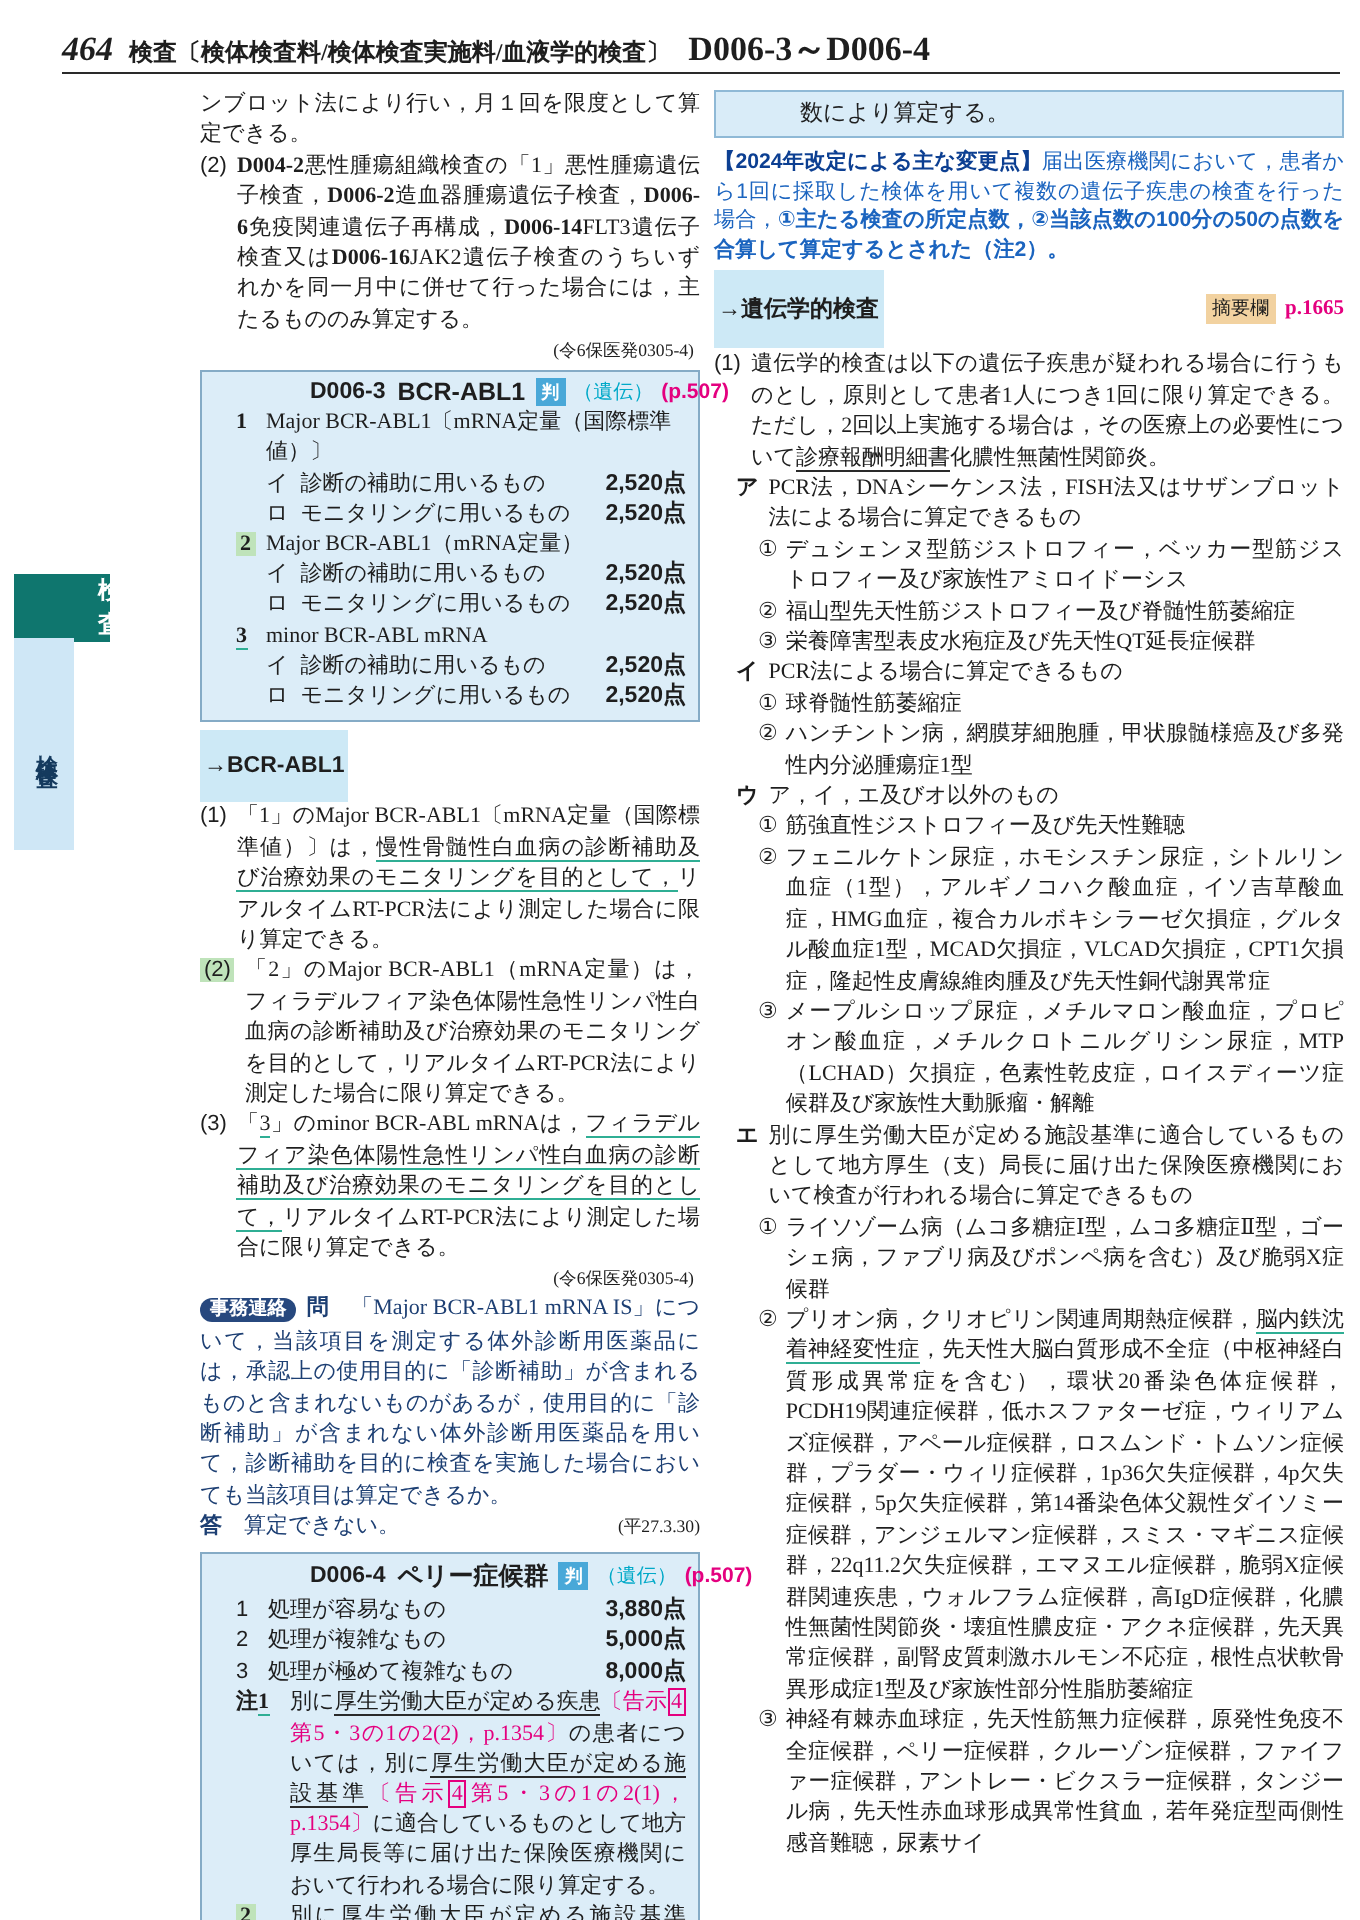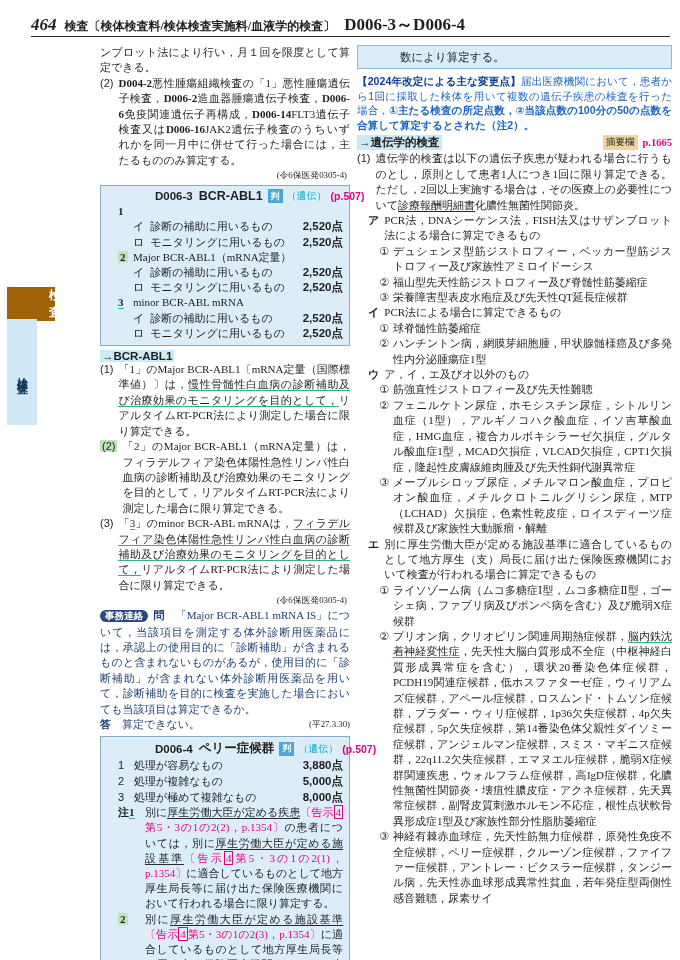--- a/index.html
+++ b/index.html
@@ -10,21 +10,21 @@
   .b { font-weight:bold; }
 
   
   .hdr { position:absolute; left:31px; top:13px; display:flex; align-items:baseline; white-space:nowrap; }
   .pgnum { font-style:italic; font-weight:bold; font-size:17px; margin-right:8px; }
   .hdr-title { font-size:12px; font-weight:bold; }
   .hdr-range { font-size:17px; font-weight:bold; margin-left:9px; }
   .hrule { position:absolute; left:31px; top:36px; width:639px; border-top:1.6px solid #2a2a2a; }
 
   
-  .tab1 { position:absolute; left:7px; top:287px; width:48px; height:34px; background:#a16207; color:#fff;
+  .tab1 { position:absolute; left:7px; top:287px; width:48px; height:34px; background:#0f766e; color:#fff;
           font-weight:bold; font-size:12px; display:flex; align-items:center; justify-content:center;padding-left:48px; }
   .tab2 { position:absolute; left:7px; top:319px; width:30px; height:106px; background:#cfe7f6; color:#143a5e;
           font-weight:bold; font-size:11px; writing-mode:vertical-rl; display:flex; align-items:center;
           justify-content:center; letter-spacing:2px; }
 
   
   .cols { position:absolute; left:100px; top:45px; width:572px; display:flex; gap:7px; }
   .col-l { width:250px; flex:none; }
   .col-r { width:315px; flex:none; }
   .para { line-height:15.4px; text-align:justify; margin:0; }
@@ -67,21 +67,21 @@
   .qa-a { display:flex; line-height:15.4px; color:#1d3f73; }
   .qa-a .ref-r { margin-left:auto; font-size:8.8px; align-self:flex-end; color:#1e1e1e; }
 
   
   .cont-box { background:#d9ecf8; border:1px solid #8fb9d6; padding:3px 4px 3px 42px; font-size:11.5px;
               line-height:16px; margin-bottom:5px; }
   .chg { color:#1b64bf; font-size:10.6px; line-height:14.6px; text-align:justify; margin-bottom:3px;
          font-family:"Liberation Sans","DejaVu Sans",sans-serif; }
   .chg-h { color:#0c3f92; font-weight:bold; }
   .anno-row { display:flex; align-items:center; margin:1px 0 1px 0; }
-  .anno-h { background:#cde9f6; font-size:11.5px; font-weight:bold; padding:0 2px; display:inline-block;
+  .anno-h { background:#cde9f6; font-size:11.5px; font-weight:bold; padding:12px 2px; display:inline-block;
             font-family:"Liberation Sans","DejaVu Sans",sans-serif; }
   .badge-tekiyo { background:#f2d2a0; font-size:9.5px; padding:1px 3px; margin-left:auto; margin-right:5px; }
   .tekiyo-page { color:#e4007f; font-weight:bold; font-size:10.5px; }
   .ind1 { margin-left:11px; }
   .ind2 { margin-left:22px; }
   .frow > .mc { flex:none; margin-right:4px; }
 </style>
 </head>
 <body>
 
@@ -112,20 +112,21 @@
       <div class="kbox">
         <div class="kbox-title">
             <span class="code">D006-3</span>
             <span class="kname">BCR-ABL1</span>
             <span class="badge-han">判</span>
             <span class="tag-iden">（遺伝）</span>
             <span class="pref">(p.507)</span>
           </div>
         <div class="bx-g">
             <span class="m g">1</span>
+            <span class="t">Major BCR-ABL1〔mRNA定量（国際標準値）〕</span>
           </div>
         <div class="bx-r">
             <span class="m">イ</span>
             <span>診断の補助に用いるもの</span>
             <span class="pts">2,520点</span>
           </div>
         <div class="bx-r">
             <span class="m">ロ</span>
             <span>モニタリングに用いるもの</span>
             <span class="pts">2,520点</span>

